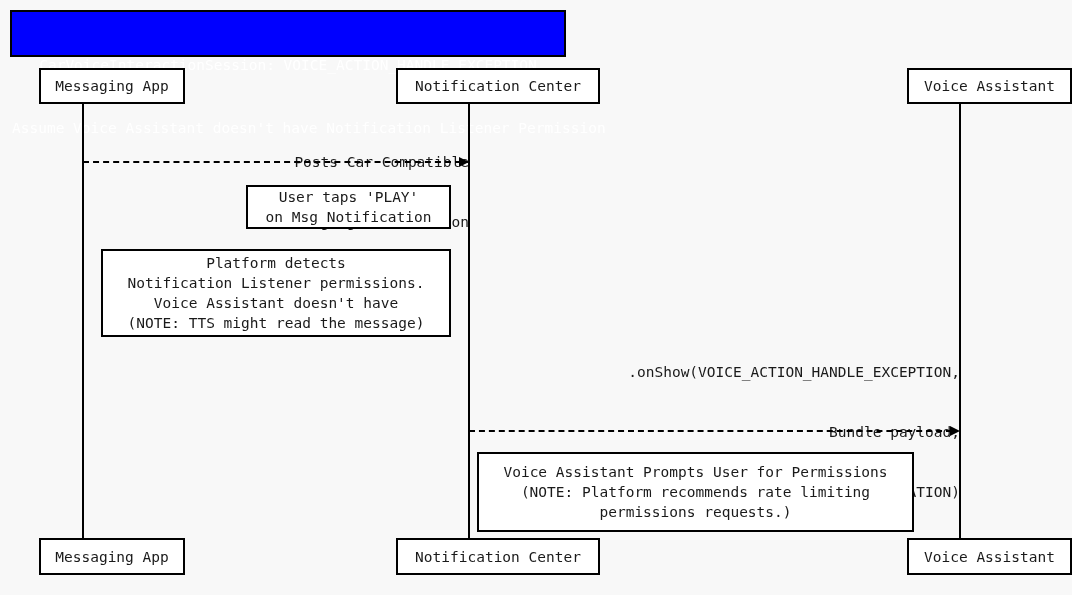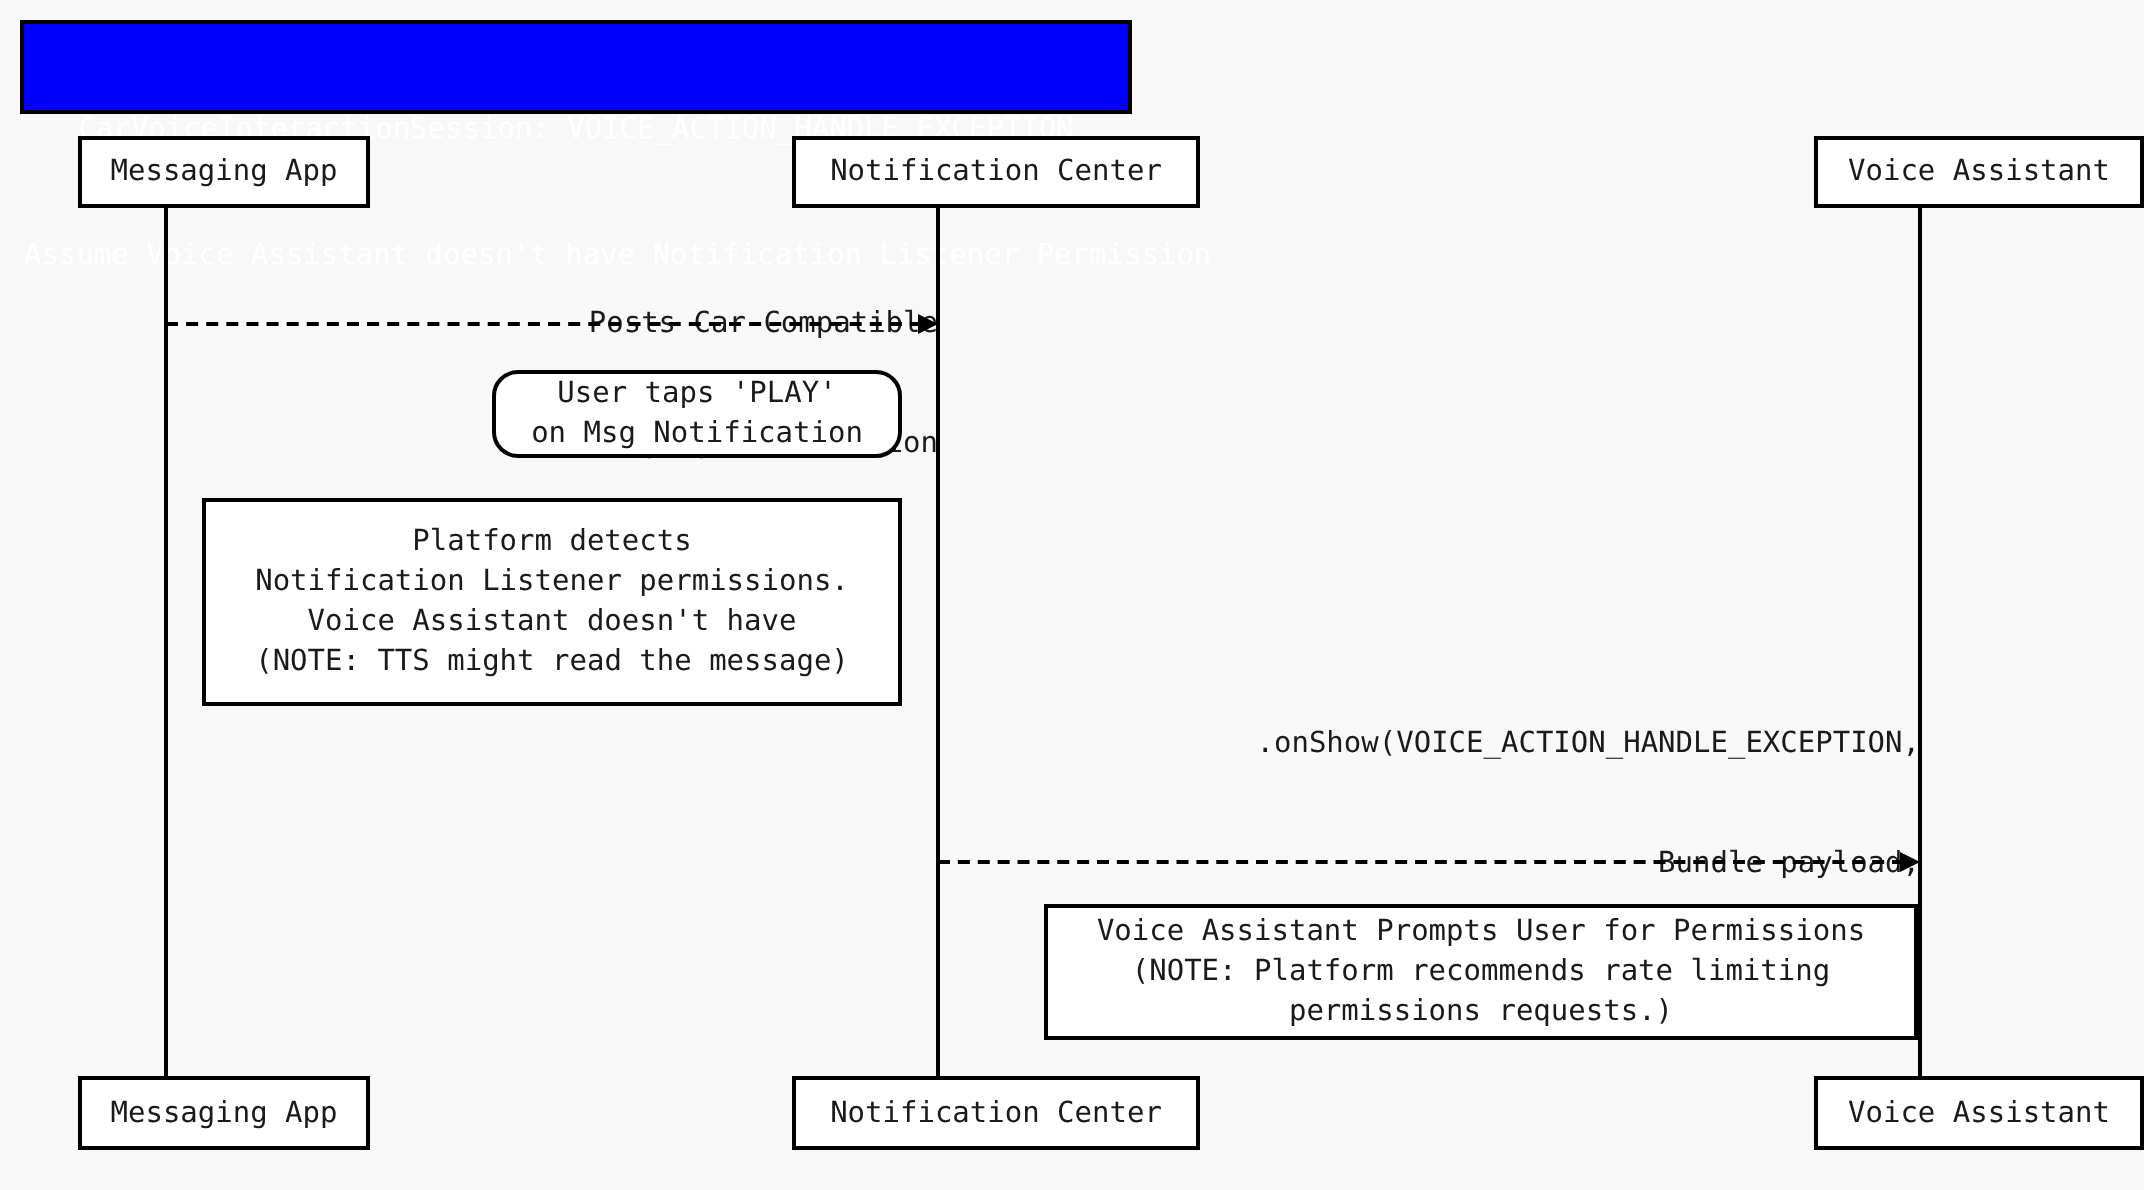--- a/index.html
+++ b/index.html
@@ -126,41 +126,41 @@
   <div class="participant" style="left:367px; top:68px; width:204px; height:36px;">Notification Center</div>
   <div class="participant" style="left:878px; top:68px; width:165px; height:36px;">Voice Assistant</div>
 
   <div class="msg-label" style="left:83px; top:112px; width:386px;">
     <div>Posts Car Compatible</div>
     <div>Messaging Notification</div>
   </div>
   <div class="msg-line" style="left:83px; top:161px; width:378px;"></div>
   <div class="msg-arrowhead" style="left:459px; top:157px;"></div>
 
-  <div class="note" style="left:246px; top:185px; width:205px; height:44px;border-radius:13px;">
+  <div class="note" style="left:246px; top:185px; width:205px; height:44px;">
     <div>User taps 'PLAY'</div>
     <div>on Msg Notification</div>
   </div>
 
-  <div class="note" style="left:101px; top:249px; width:350px; height:104px;justify-content:center;">
+  <div class="note" style="left:101px; top:249px; width:350px; height:88px;justify-content:center;">
     <div>Platform detects</div>
     <div>Notification Listener permissions.</div>
     <div>Voice Assistant doesn't have</div>
     <div>(NOTE: TTS might read the message)</div>
   </div>
 
   <div class="msg-label" style="left:469px; top:322px; width:491px;">
     <div>.onShow(VOICE_ACTION_HANDLE_EXCEPTION,</div>
     <div>Bundle payload,</div>
     <div>VoiceInteractionSession.SHOW_SOURCE_NOTIFICATION)</div>
   </div>
   <div class="msg-line" style="left:469px; top:430px; width:483px;"></div>
   <div class="msg-arrowhead" style="left:950px; top:426px;"></div>
 
-  <div class="note" style="left:522px; top:452px; width:437px; height:68px;">
+  <div class="note" style="left:477px; top:452px; width:437px; height:80px;">
     <div>Voice Assistant Prompts User for Permissions</div>
     <div>(NOTE: Platform recommends rate limiting</div>
     <div>permissions requests.)</div>
   </div>
 
   <div class="participant" style="left:10px; top:538px; width:146px; height:37px;">Messaging App</div>
   <div class="participant" style="left:367px; top:538px; width:204px; height:37px;">Notification Center</div>
   <div class="participant" style="left:878px; top:538px; width:165px; height:37px;">Voice Assistant</div>
 
 </div>

